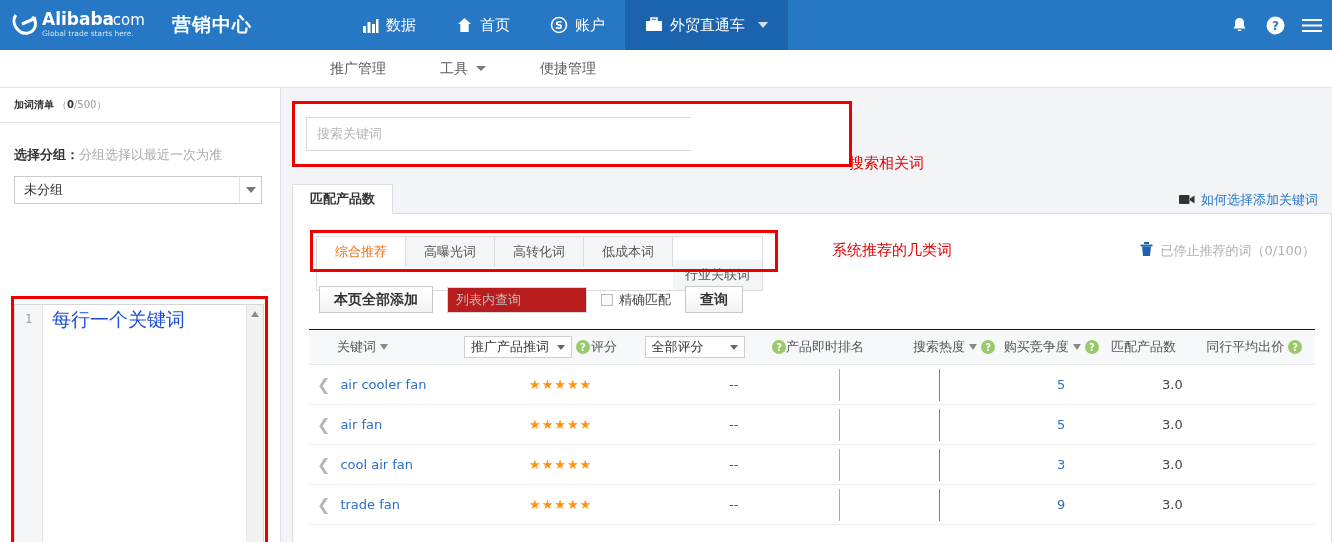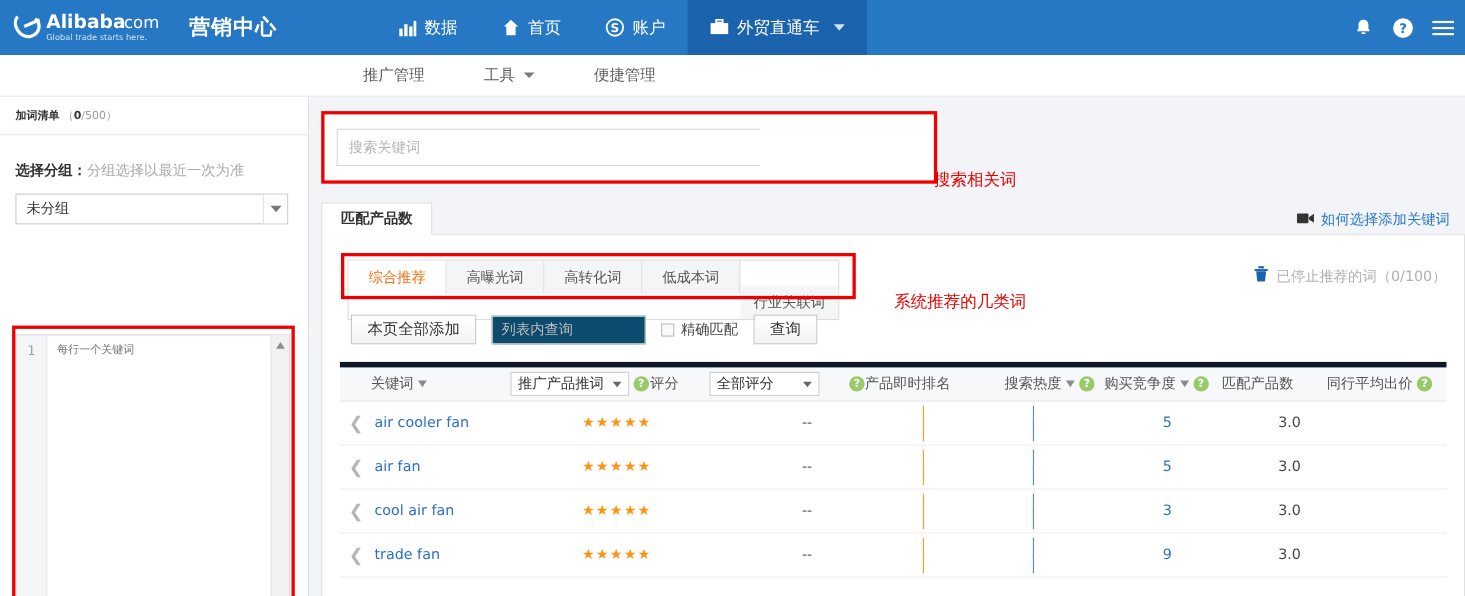--- a/index.html
+++ b/index.html
@@ -89,21 +89,21 @@
   
   .editor-wrap { position:absolute; left:14px; top:216px; width:250px; height:320px; }
   .editor {
     position:absolute; inset:0; border:1px solid #d5d5d5; background:#fff; display:flex;
     overflow:hidden;
   }
   .gutter { width:28px; background:#f4f6f8; border-right:1px solid #e6e6e6; padding-top:5px; }
   .gutter .ln { font-size:12px; color:#9aa0a6; text-align:center; line-height:18px;
     font-family:"DejaVu Sans Mono","Liberation Mono",monospace; }
   .edit-area { flex:1; position:relative; padding:5px 0 0 9px; }
-  .edit-ph { font-size:10px; color:#737373; line-height:18px;
+  .edit-ph { font-size:19px; color:#1d4ed8; line-height:18px;
     font-family:"DejaVu Sans","Liberation Sans",sans-serif; }
   .vscroll {
     width:17px; background:#f1f1f1; border-left:1px solid #e6e6e6;
     display:flex; flex-direction:column; justify-content:space-between;
   }
   .vscroll .btn { height:17px; display:flex; align-items:center; justify-content:center; background:#f1f1f1; cursor:pointer; }
   .vs-up { width:0;height:0;border-left:4px solid transparent;border-right:4px solid transparent;border-bottom:6px solid #8d8d8d; }
 
   
   .redbox { position:absolute; border:3px solid #ee0000; pointer-events:none; z-index:20; }
@@ -158,37 +158,37 @@
 
   .stopped {
     position:absolute; right:16px; top:27px; display:flex; align-items:center; gap:7px;
     font-size:13px; color:#b0b0b0; cursor:pointer;
     font-family:"DejaVu Sans","Liberation Sans",sans-serif;
   }
 
   .toolrow { position:absolute; left:26px; top:72px; display:flex; align-items:center; gap:14px; }
   .btn-grey {
     height:27px; padding:0 14px; border:1px solid #c9c9c9; background:linear-gradient(#fff,#f3f3f3);
-    font-size:14px; font-weight:normal; color:#333; display:flex; align-items:center; cursor:pointer;
+    font-size:14px; font-weight:bold; color:#333; display:flex; align-items:center; cursor:pointer;
     font-family:"DejaVu Sans","Liberation Sans",sans-serif;
   }
   .listq {
-    width:140px; height:26px; border:1px solid #d6d6d6; background:#0c4a6e; display:flex;
+    width:140px; height:26px; border:1px solid #d6d6d6; background:#b91c1c; display:flex;
     align-items:center; padding-left:8px; font-size:13px; color:#bdbdbd;
     font-family:"DejaVu Sans","Liberation Sans",sans-serif;
   }
   .cbwrap { display:flex; align-items:center; gap:6px; font-size:13px; color:#444; cursor:pointer;
     font-family:"DejaVu Sans","Liberation Sans",sans-serif; }
   .cbbox { width:12px; height:12px; border:1px solid #bbb; background:#fafafa; display:block; }
 
   
   .tbl { position:absolute; left:16px; right:16px; top:115px; }
   .thead {
     display:flex; align-items:center; height:36px; background:#f7f8fa;
-    border-top:5px solid #0f172a; border-bottom:1px solid #e8e8e8;
+    border-top:1px solid #0f172a; border-bottom:1px solid #e8e8e8;
     font-size:13px; color:#555; font-family:"DejaVu Sans","Liberation Sans",sans-serif;
   }
   .th { display:flex; align-items:center; gap:4px; }
   .c1 { width:190px; padding-left:28px; }
   .c2 { width:160px;padding-left:20px; }
   .c3 { width:120px;justify-content:space-between; }
   .c4 { width:100px; }
   .c5 { width:110px; }
   .c6 { width:100px; }
   .sortarrow { width:0;height:0;border-left:4px solid transparent;border-right:4px solid transparent;border-top:6px solid #8a8a8a; display:inline-block; }
@@ -535,17 +535,17 @@
             </div>
             <div style="width:118px;">
               <span class="bar blue"><i style="width:20%"></i></span>
             </div>
             <div class="numlink" style="width:105px;">9</div>
             <div class="plain" style="width:120px;">3.0</div>
           </div>
         </div>
 
         <div class="redbox" style="left:17px; top:16px; width:468px; height:42px;"></div>
-        <div class="redtext" style="left:520px; top:26px;margin-top:24px;">系统推荐的几类词</div>
+        <div class="redtext" style="left:539px; top:26px;">系统推荐的几类词</div>
       </div>
     </div>
   </div>
 </div>
 
 </body></html>

